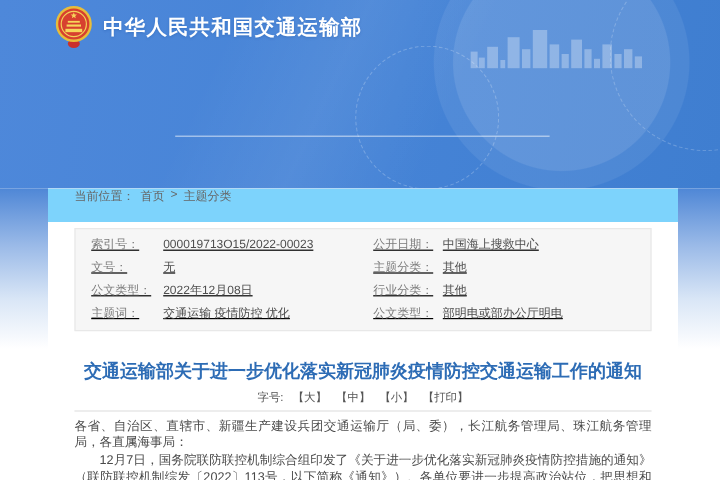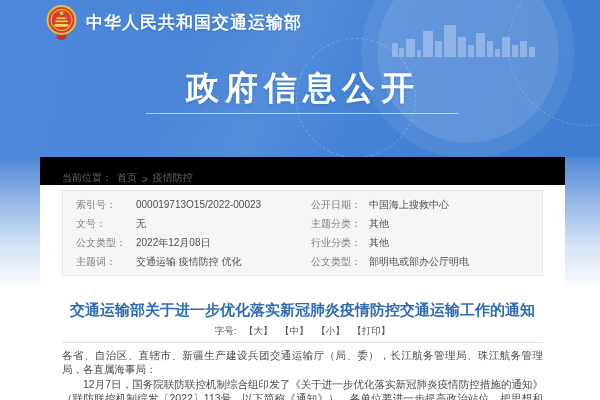--- a/index.html
+++ b/index.html
@@ -52,32 +52,32 @@
     position: absolute; top: 157px; left: 0; width: 600px; height: 243px;
     background: linear-gradient(180deg, #4f87d6 0%, #9cbbe8 20%, #d9e6f6 38%, #ffffff 55%);
   }
 
   
   .card {
     position: absolute; top: 157px; left: 40px; width: 525px; height: 243px;
     background: #ffffff; overflow: hidden;
   }
   .breadcrumb {
-    height: 28px; background: #000000;
-    display: flex; align-items: flex-end; padding: 0 22px;
+    height: 28px; background: #7dd3fc;
+    display: flex; align-items: flex-start; padding: 0 22px;
     font-size: 10px; color: #666; gap: 5px; white-space: nowrap;
   }
   .breadcrumb a { color: #666; text-decoration: none; cursor: pointer; }
   .card-body { padding: 0 22px; }
 
   .meta-box {
     margin-top: 5px; background: #f6f6f6; border: 1px solid #e8e8e8;
     padding: 4px 0 4px 13px;
     display: grid; grid-template-columns: 60px 175px 58px 1fr;
-    font-size: 10px; line-height: 19px;
+    font-size: 10px; line-height: 19px; text-decoration: underline;
   }
   .m-label { color: #7b7b7b; }
   .m-value { color: #4d4d4d; }
 
   .article-title {
     margin-top: 24px; text-align: center;
     color: #2d6cb5; font-size: 15px; font-weight: bold; line-height: 20px;
   }
   .font-size-row {
     margin-top: 5px; text-align: center; font-size: 9.5px; color: #555;
@@ -124,33 +124,32 @@
       <circle cx="15.5" cy="16" r="13" fill="#d7402f"></circle>
       <circle cx="15.5" cy="16" r="10.5" fill="none" stroke="#f3cf57" stroke-width="1"></circle>
       <polygon fill="#f6d65a" points="15.5,6.2 16.21,8.03 18.16,8.13 16.64,9.37 17.15,11.27 15.5,10.2 13.85,11.27 14.36,9.37 12.84,8.13 14.79,8.03"></polygon>
       <rect x="10.5" y="13.4" width="10" height="1.5" fill="#f6d65a"></rect>
       <rect x="9.5" y="16.4" width="12" height="1.8" fill="#f6d65a"></rect>
       <rect x="8.5" y="20" width="14" height="2.8" fill="#f6d65a"></rect>
     </svg>
     <span class="site-name">中华人民共和国交通运输部</span>
   </div>
 
-  <div class="banner-title">政府信息公开</div>
   <div class="banner-underline"></div>
 </div>
 
 <div class="page-bg"></div>
 
 <div class="card">
 
   <div class="breadcrumb">
     <span>当前位置：</span>
     <a>首页</a>
     <span>&gt;</span>
-    <a>疫情防控</a>
+    <a>主题分类</a>
   </div>
 
   <div class="card-body">
 
     <div class="meta-box">
       <span class="m-label">索引号：</span>
       <span class="m-value">000019713O15/2022-00023</span>
       <span class="m-label">公开日期：</span>
       <span class="m-value">中国海上搜救中心</span>
 

